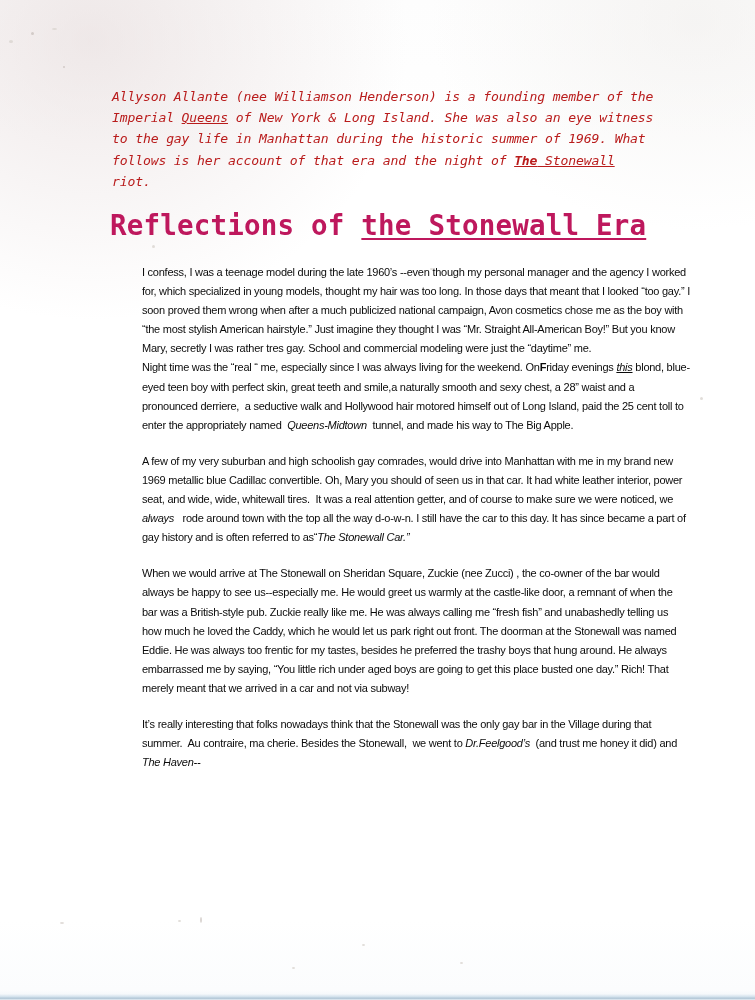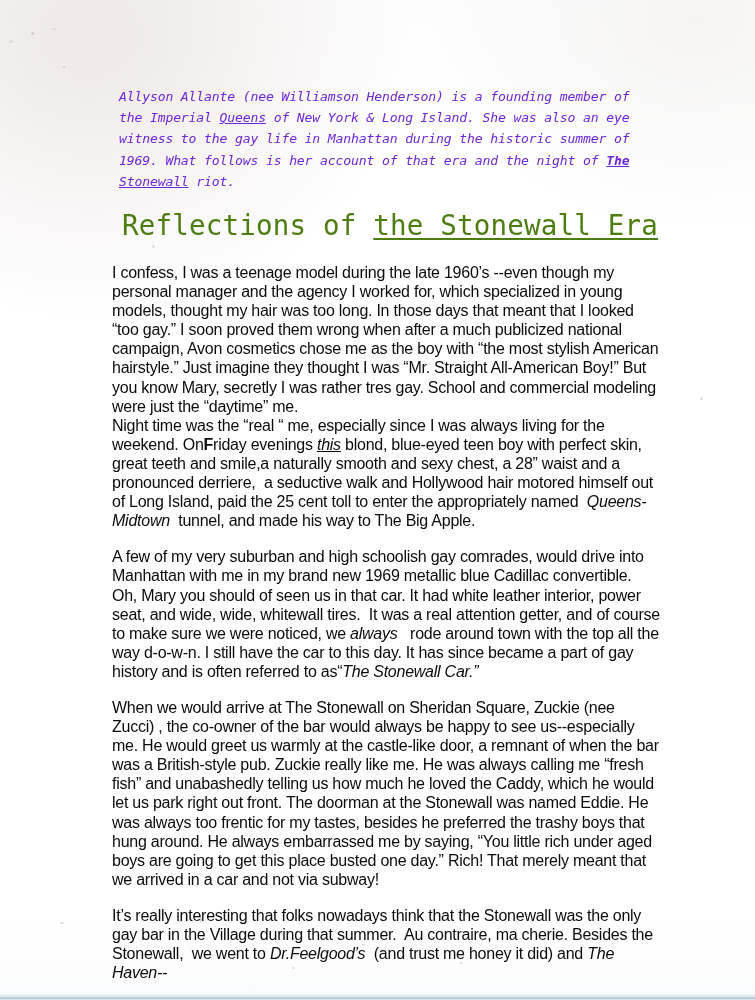--- a/index.html
+++ b/index.html
@@ -55,56 +55,56 @@
     width: 546px;
   }
 
   
   #intro {
     font-family: "DejaVu Sans Mono", "Liberation Mono", monospace;
     font-style: italic;
     font-size: 13.1px;
     line-height: 21.2px;
     letter-spacing: -0.15px;
-    color: #6d28d9;
-    margin: 0 0 0 7px;
+    color: #b91c1c;
+    margin: 0 0 0 0;
     text-align: left;
     white-space: normal;
   }
   #intro .u { text-decoration: underline; text-underline-offset: 1px; }
   #intro .ub { text-decoration: underline; font-weight: 700; text-underline-offset: 1px; }
 
   
   #title {
     font-family: "DejaVu Sans Mono", "Liberation Mono", monospace;
     font-style: normal;
-    font-weight: 400;
+    font-weight: 700;
     font-size: 27.5px;
     line-height: 39px;
     letter-spacing: 0.2px;
-    color: #4d7c0f;
+    color: #be185d;
     margin: 14px 0 0 -2px;
     width: 560px;
-    text-align: center;
   }
   #title .u {
     text-decoration: underline;
     text-decoration-thickness: 2px;
     text-underline-offset: 3px;
   }
 
   
   #body {
     margin-top: 18px;
     font-family: "Liberation Sans", sans-serif;
-    font-size: 16px;
+    font-size: 11px;
     line-height: 19.1px;
     letter-spacing: -0.25px;
     color: #0b0b0b;
     width: 548px;
+    margin-left: 30px;
   }
   #body p {
     margin: 0 0 17px 0;
     text-align: left;
   }
   #body p.tight { margin-bottom: 0; }
   #body i { font-style: italic; }
   #body .u { text-decoration: underline; text-underline-offset: 1px; font-style: italic; }
   #body .bf { font-weight: 700; }
 </style>

